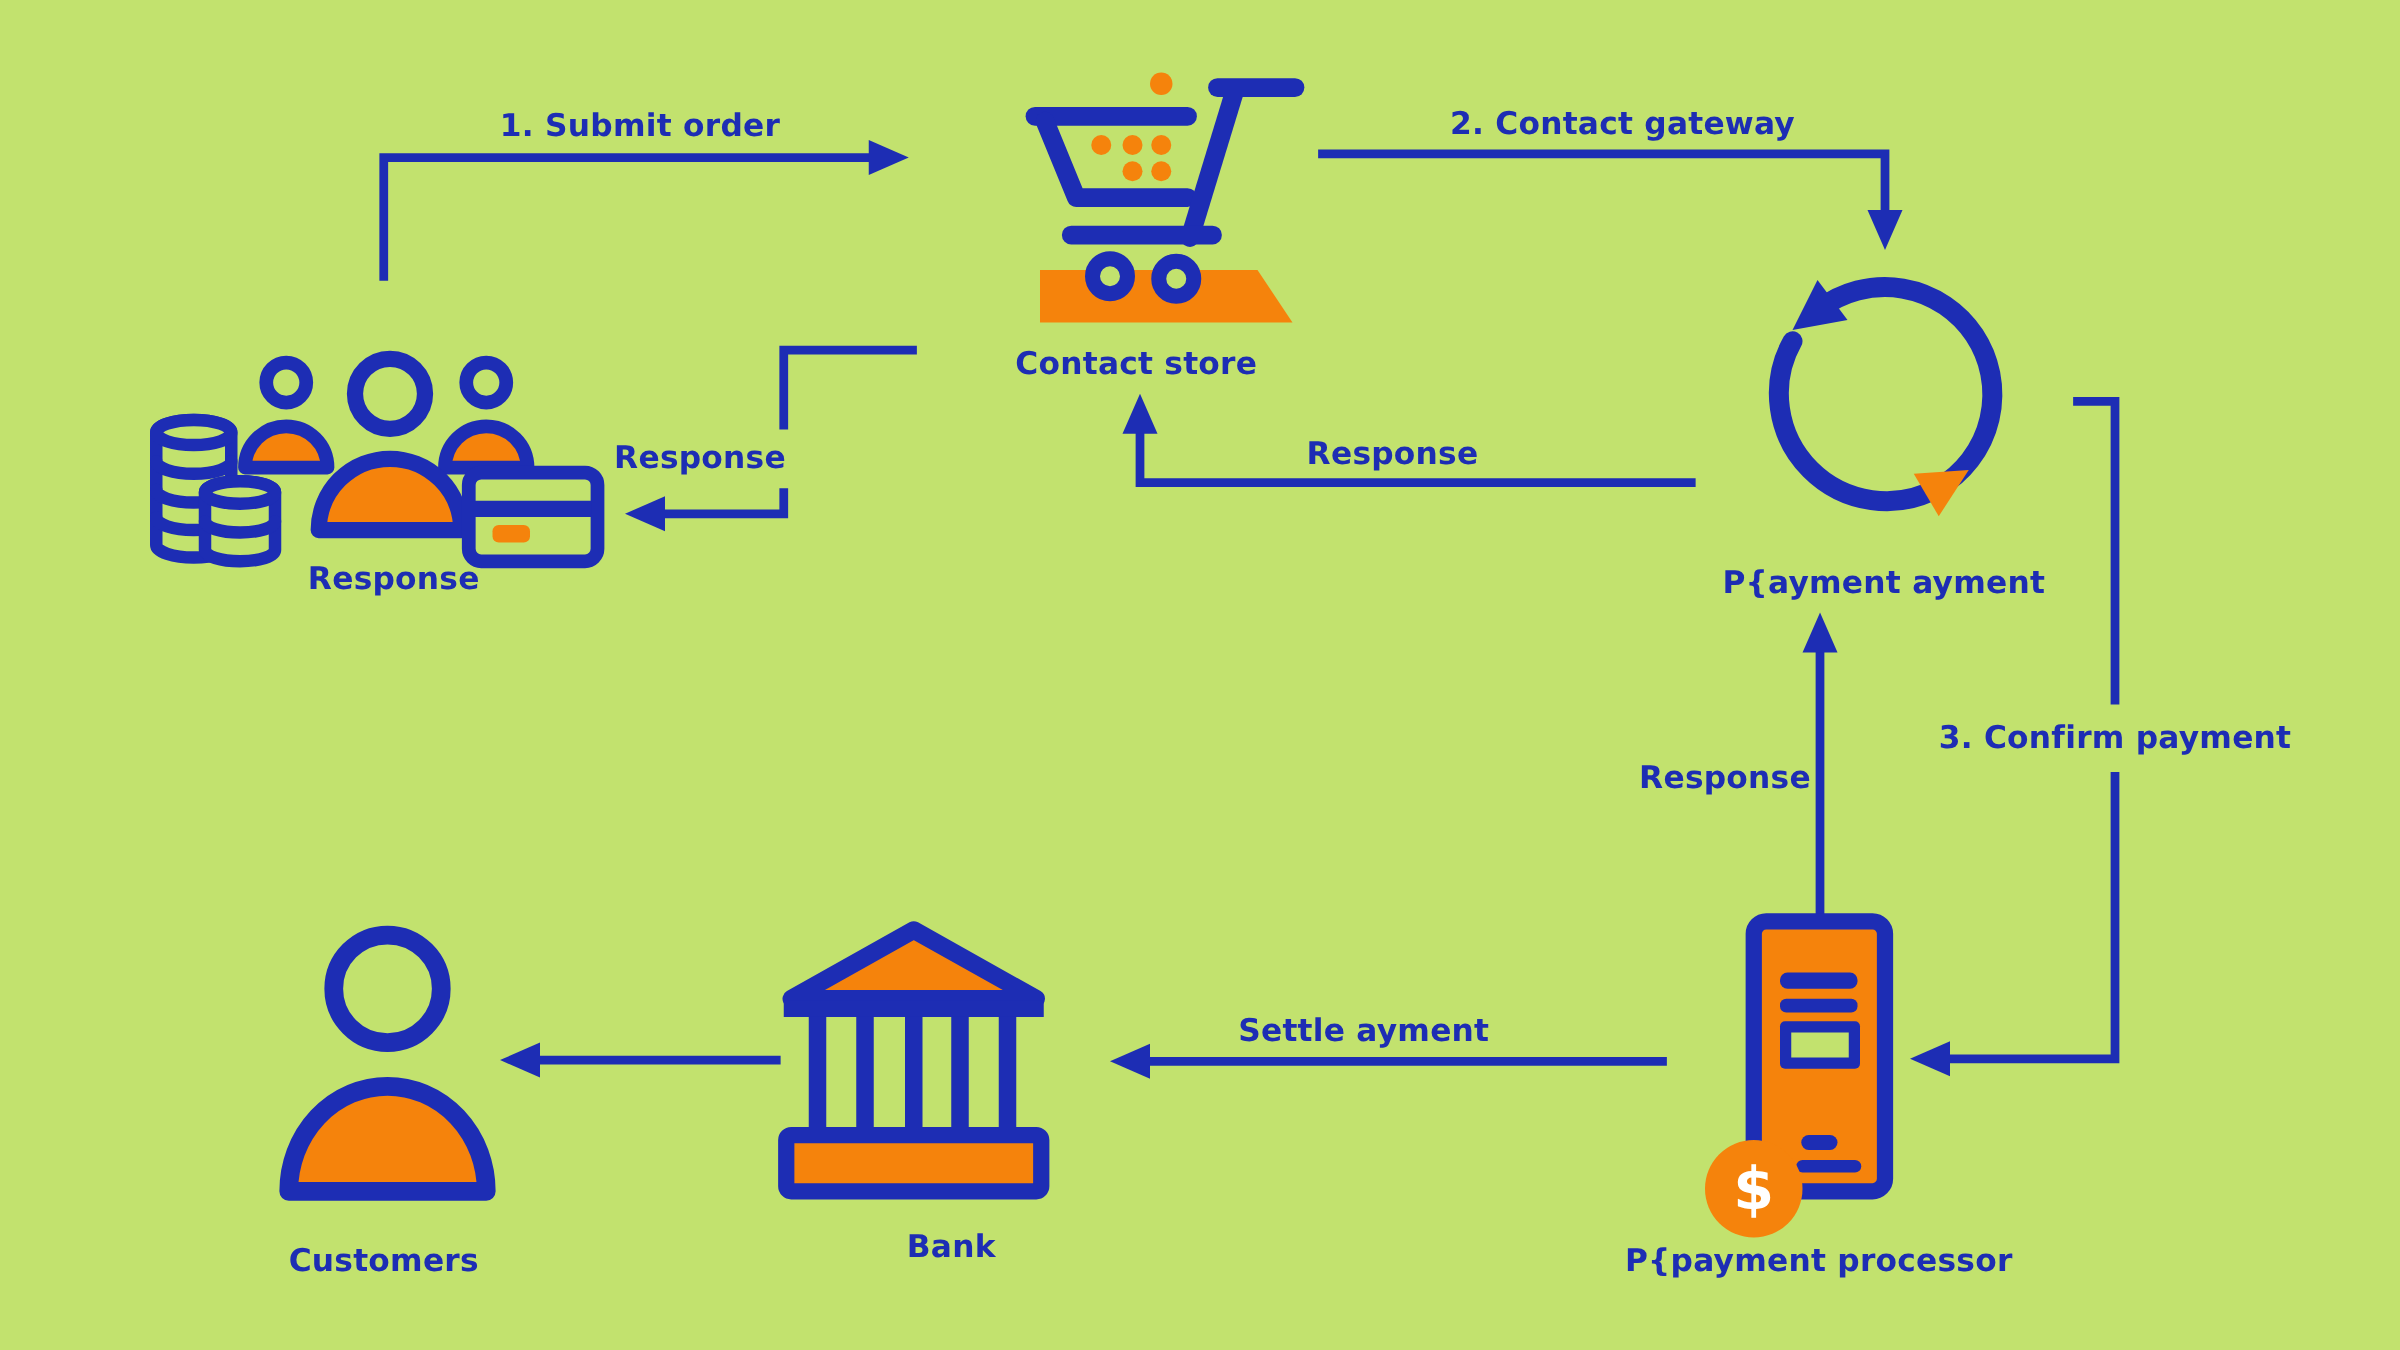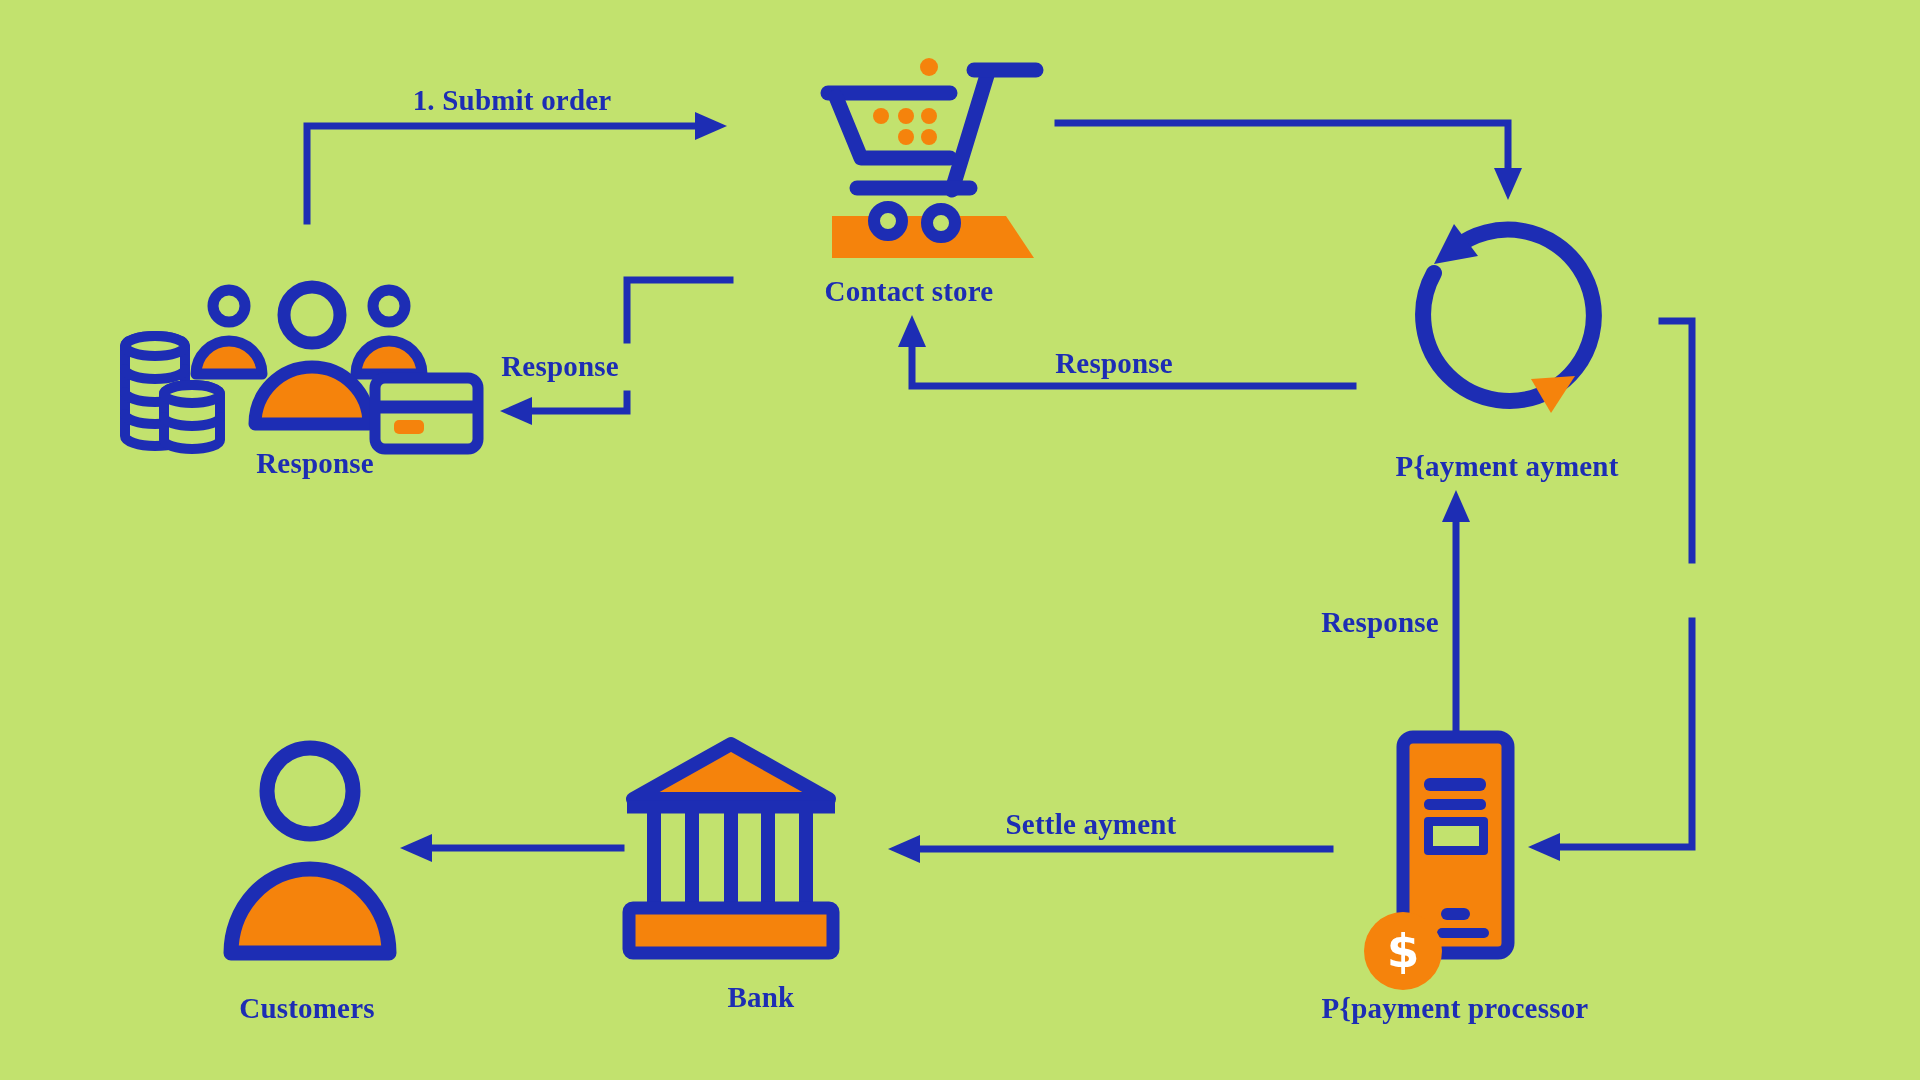--- a/index.html
+++ b/index.html
@@ -8,22 +8,22 @@
   html,body{margin:0;padding:0;}
   body{
     width:1920px;height:1080px;overflow:hidden;
     background:var(--bg);
     font-family:"DejaVu Sans","Liberation Sans",sans-serif;
   }
   .stage{position:relative;width:1920px;height:1080px;background:var(--bg);}
   svg{position:absolute;left:0;top:0;}
   .lbl{
     position:absolute;transform:translate(-50%,-50%);
-    color:var(--blue);font-weight:700;font-size:29px;line-height:1;
-    white-space:nowrap;letter-spacing:.2px;font-family:Liberation Serif, serif;
+    color:var(--blue);font-weight:700;font-size:25px;line-height:1;
+    white-space:nowrap;letter-spacing:.2px;
   }
   
   .arrow{stroke:var(--blue);stroke-width:7;fill:none;stroke-linecap:square;stroke-linejoin:miter;}
   .head{fill:var(--blue);stroke:none;}
   .ic-stroke{stroke:var(--blue);fill:none;stroke-linecap:round;stroke-linejoin:round;}
   .fill-bg{fill:var(--bg);}
   .fill-orange{fill:var(--orange);}
   .fill-blue{fill:var(--blue);}
   .coin-text{fill:var(--white);font-weight:700;font-size:47px;font-family:"DejaVu Sans","Liberation Sans",sans-serif;}
 </style>
@@ -157,23 +157,25 @@
       <rect class="fill-orange" stroke="var(--blue)" stroke-width="13" x="629" y="908" width="204" height="45" rx="4"></rect>
     </g>
 
     <g>
       <circle class="fill-bg" stroke="var(--blue)" stroke-width="15" cx="310" cy="791" r="43"></circle>
       <path class="fill-orange" stroke="var(--blue)" stroke-width="15" stroke-linejoin="round" d="M231,953 A79,84 0 0 1 389,953 z"></path>
     </g>
   </svg>
 
   <div class="lbl" style="left:512px;top:100px">1. Submit order</div>
+  <div class="lbl" style="left:1298px;top:99px">2. Contact gateway</div>
   <div class="lbl" style="left:560px;top:366px">Response</div>
   <div class="lbl" style="left:1114px;top:363px">Response</div>
   <div class="lbl" style="left:1380px;top:622px">Response</div>
+  <div class="lbl" style="left:1692px;top:590px">3. Confirm payment</div>
   <div class="lbl" style="left:1091px;top:824px">Settle ayment</div>
 
   <div class="lbl" style="left:315px;top:463px">Response</div>
   <div class="lbl" style="left:909px;top:291px">Contact store</div>
   <div class="lbl" style="left:1507px;top:466px">P{ayment ayment</div>
   <div class="lbl" style="left:1455px;top:1008px">P{payment processor</div>
   <div class="lbl" style="left:761px;top:997px">Bank</div>
   <div class="lbl" style="left:307px;top:1008px">Customers</div>
 </div>
 

